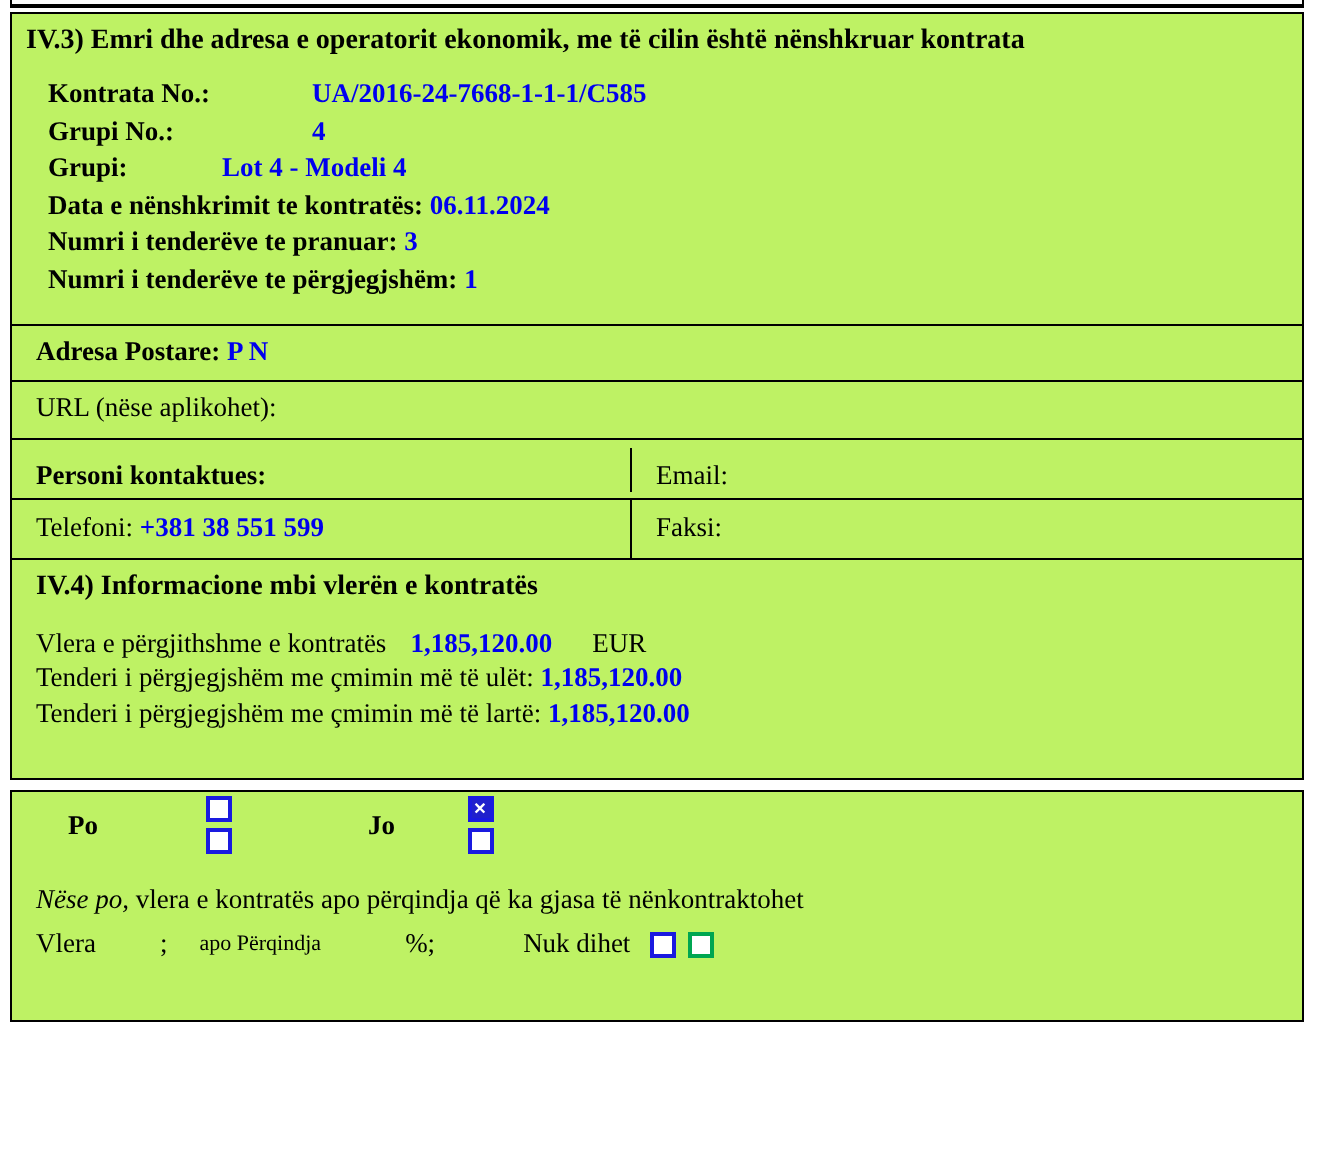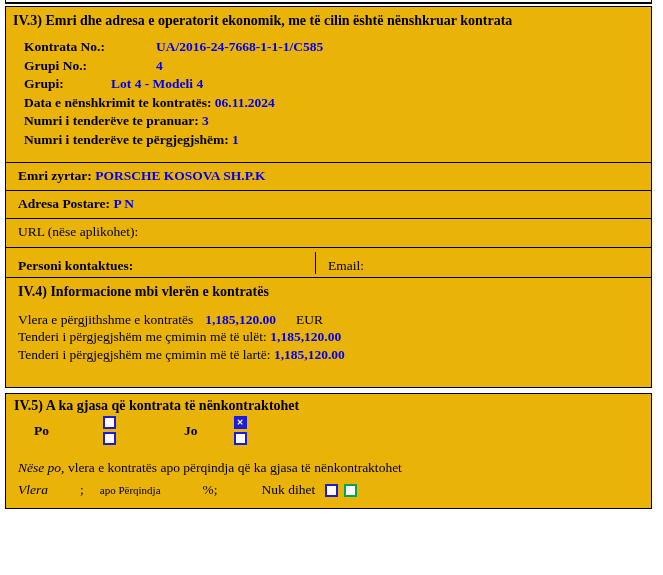--- a/index.html
+++ b/index.html
@@ -4,21 +4,21 @@
 <style>
   * { margin:0; padding:0; box-sizing:border-box; }
   html,body { background:#ffffff; }
   body {
     width:663px; height:575px; overflow:hidden; position:relative;
     font-family:"Liberation Serif","DejaVu Serif",serif;
     font-size:13.5px; color:#000;
   }
   .doc { position:absolute; left:5px; top:0; width:647px; }
   .prev-tail { height:4px; border-left:1.5px solid #000; border-right:1.5px solid #000; border-bottom:2px solid #000; }
-  .tbl { border:1.5px solid #000; background:#eab308; }
+  .tbl { border:1.5px solid #000; background:#bef264; }
   .main-tbl { margin-top:2px; }
   .row { border-top:1.5px solid #000; }
   .row:first-child { border-top:none; }
   .b { font-weight:bold; }
   .i { font-style:italic; }
   .val { color:#0000ee; font-weight:bold; }
   
   .sec43 { height:155px; }
   .sec-title { font-weight:bold; font-size:14px; padding:6px 6px 0 7px; }
   .fields { padding-left:18px; margin-top:9px; line-height:18.5px; }
@@ -50,21 +50,21 @@
     display:inline-flex; align-items:center; justify-content:center; flex:0 0 auto;
   }
   .cb.checked { background:#2020cc; border-color:#1a1ae0; }
   .cb.checked::before { content:"\2715"; color:#fff; font-size:8px; line-height:8px; font-weight:bold; }
   .cb.green { border-color:#00a651; }
   .col-po { margin-left:32px; }
   .lbl-jo { margin-left:46px; }
   .col-jo { margin-left:14px; }
   .ifyes-line { padding-left:12px; margin-top:15px; }
   .last-line { padding-left:12px; margin-top:6px; display:flex; align-items:center; }
-  .t-vlera { display:inline-block; width:62px;font-style:italic; }
+  .t-vlera { display:inline-block; width:62px; }
   .t-apo { margin-left:16px; font-size:11px; }
   .t-pct { margin-left:42px; }
   .t-nuk { margin-left:44px; }
   .last-line .cb { margin-left:10px; }
   .last-line .cb + .cb { margin-left:6px; }
 </style>
 </head>
 <body>
 
 <div class="doc">
@@ -78,24 +78,20 @@
       <div class="fields">
         <div><span class="b w132">Kontrata No.:</span><span class="val">UA/2016-24-7668-1-1-1/C585</span></div>
         <div><span class="b w132">Grupi No.:</span><span class="val">4</span></div>
         <div><span class="b w87">Grupi:</span><span class="val">Lot 4 - Modeli 4</span></div>
         <div><span class="b">Data e nënshkrimit te kontratës:</span> <span class="val">06.11.2024</span></div>
         <div><span class="b">Numri i tenderëve te pranuar:</span> <span class="val">3</span></div>
         <div><span class="b">Numri i tenderëve te përgjegjshëm:</span> <span class="val">1</span></div>
       </div>
     </div>
 
-    <div class="row r28">
-      <span class="b">Emri zyrtar:</span>
-      <span class="val">PORSCHE KOSOVA SH.P.K</span>
-    </div>
 
     <div class="row r28">
       <span class="b">Adresa Postare:</span>
       <span class="val">P N</span>
     </div>
 
 
     <div class="row r28" style="height:29px;">
       <span>URL (nëse aplikohet):</span>
       <span class="val"></span>
@@ -105,38 +101,47 @@
       <div class="cell-left">
         <span class="b">Personi kontaktues:</span>
         <span class="val"></span>
       </div>
       <div class="cell-right">
         <span>Email:</span>
         <span class="val"></span>
       </div>
     </div>
 
+    <div class="row cells" style="height:30px;">
+      <div class="cell-left">
+        <span>Telefoni:</span>
+        <span class="val">+381 38 551 599</span>
+      </div>
+      <div class="cell-right">
+        <span>Faksi:</span>
+        <span class="val"></span>
+      </div>
+    </div>
 
     <div class="row sec44">
       <div class="sec-title" style="padding-left:12px;">IV.4) Informacione mbi vlerën e kontratës</div>
       <div class="value-line">
         <span>Vlera e përgjithshme e kontratës</span><span class="val">1,185,120.00</span><span class="cur">EUR</span>
       </div>
       <div class="tender-lines">
         <div><span>Tenderi i përgjegjshëm me çmimin më të ulët:</span> <span class="val">1,185,120.00</span></div>
         <div><span>Tenderi i përgjegjshëm me çmimin më të lartë:</span> <span class="val">1,185,120.00</span></div>
       </div>
     </div>
 
   </div>
 
   <div class="gap"></div>
 
   <div class="tbl sec45">
-    <div class="sec-title" style="padding-left:8px;padding-top:4px;">IV.5) A ka gjasa që kontrata të nënkontraktohet</div>
 
     <div class="yn-row">
       <span class="b">Po</span>
       <span class="cb-col col-po">
         <span class="cb"></span>
         <span class="cb"></span>
       </span>
       <span class="b lbl-jo">Jo</span>
       <span class="cb-col col-jo">
         <span class="cb checked"></span>

